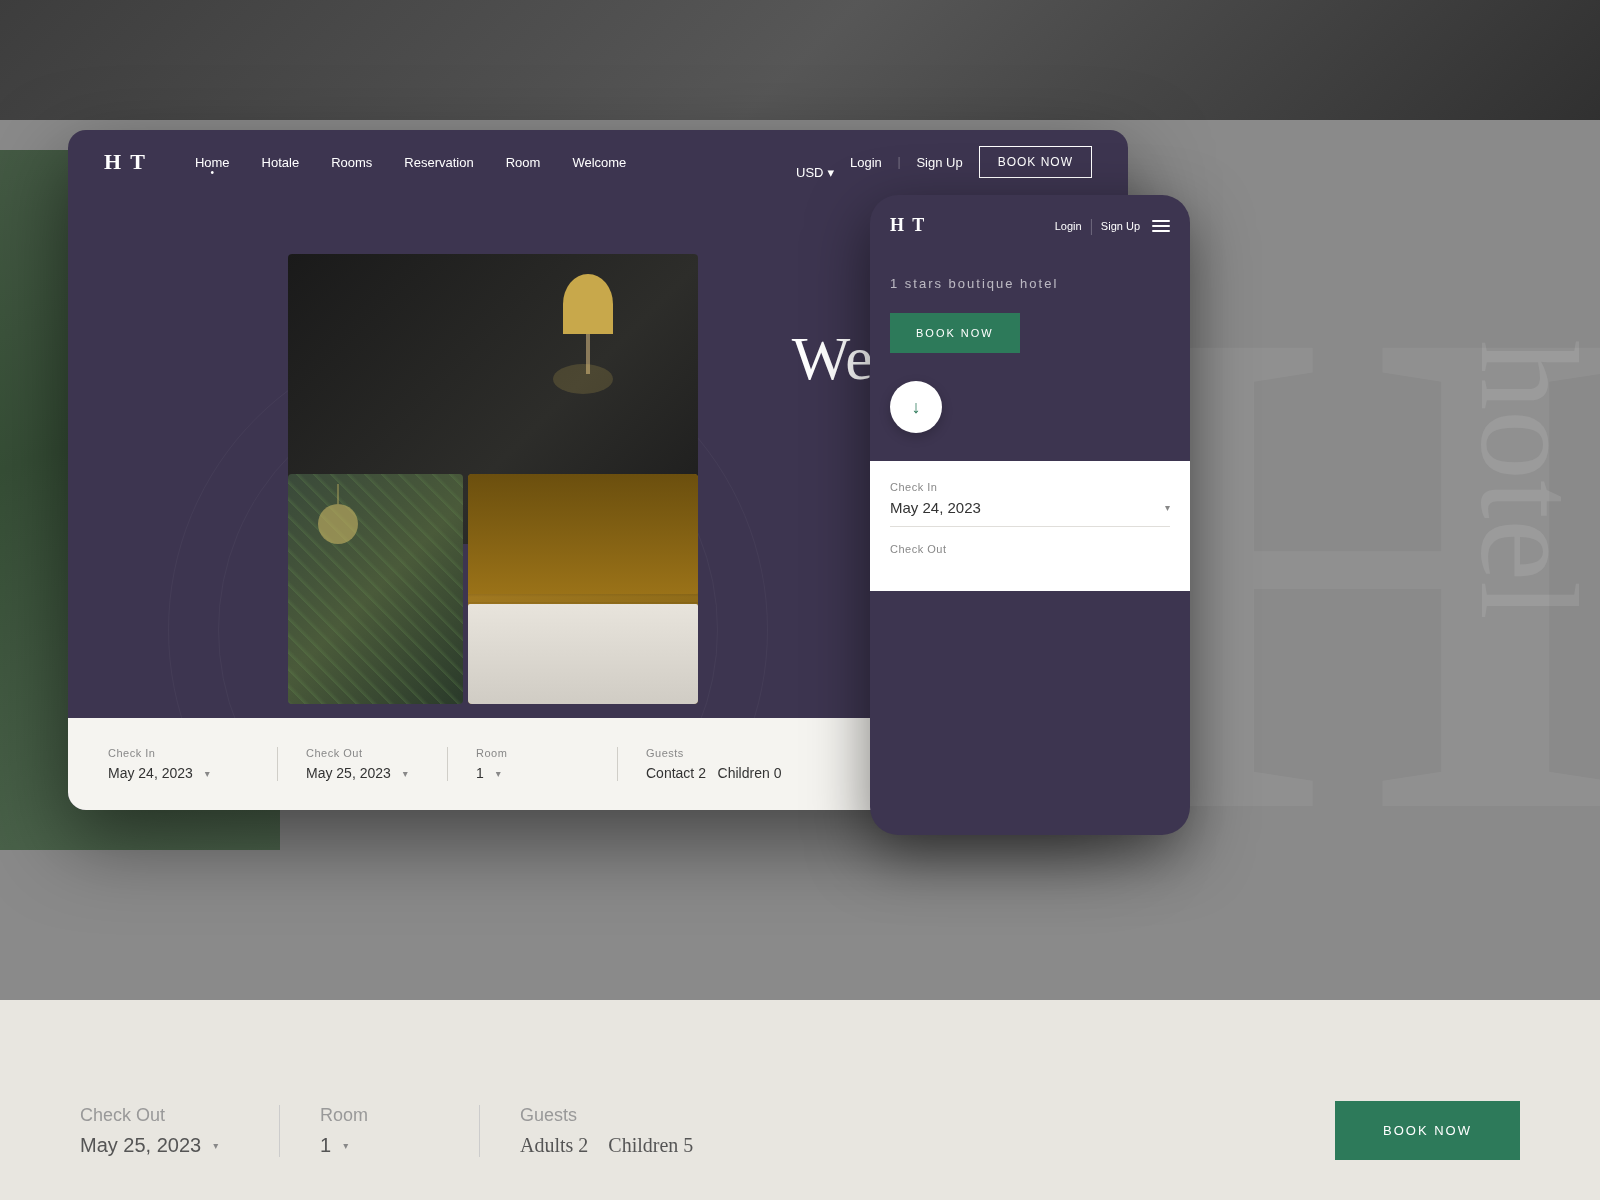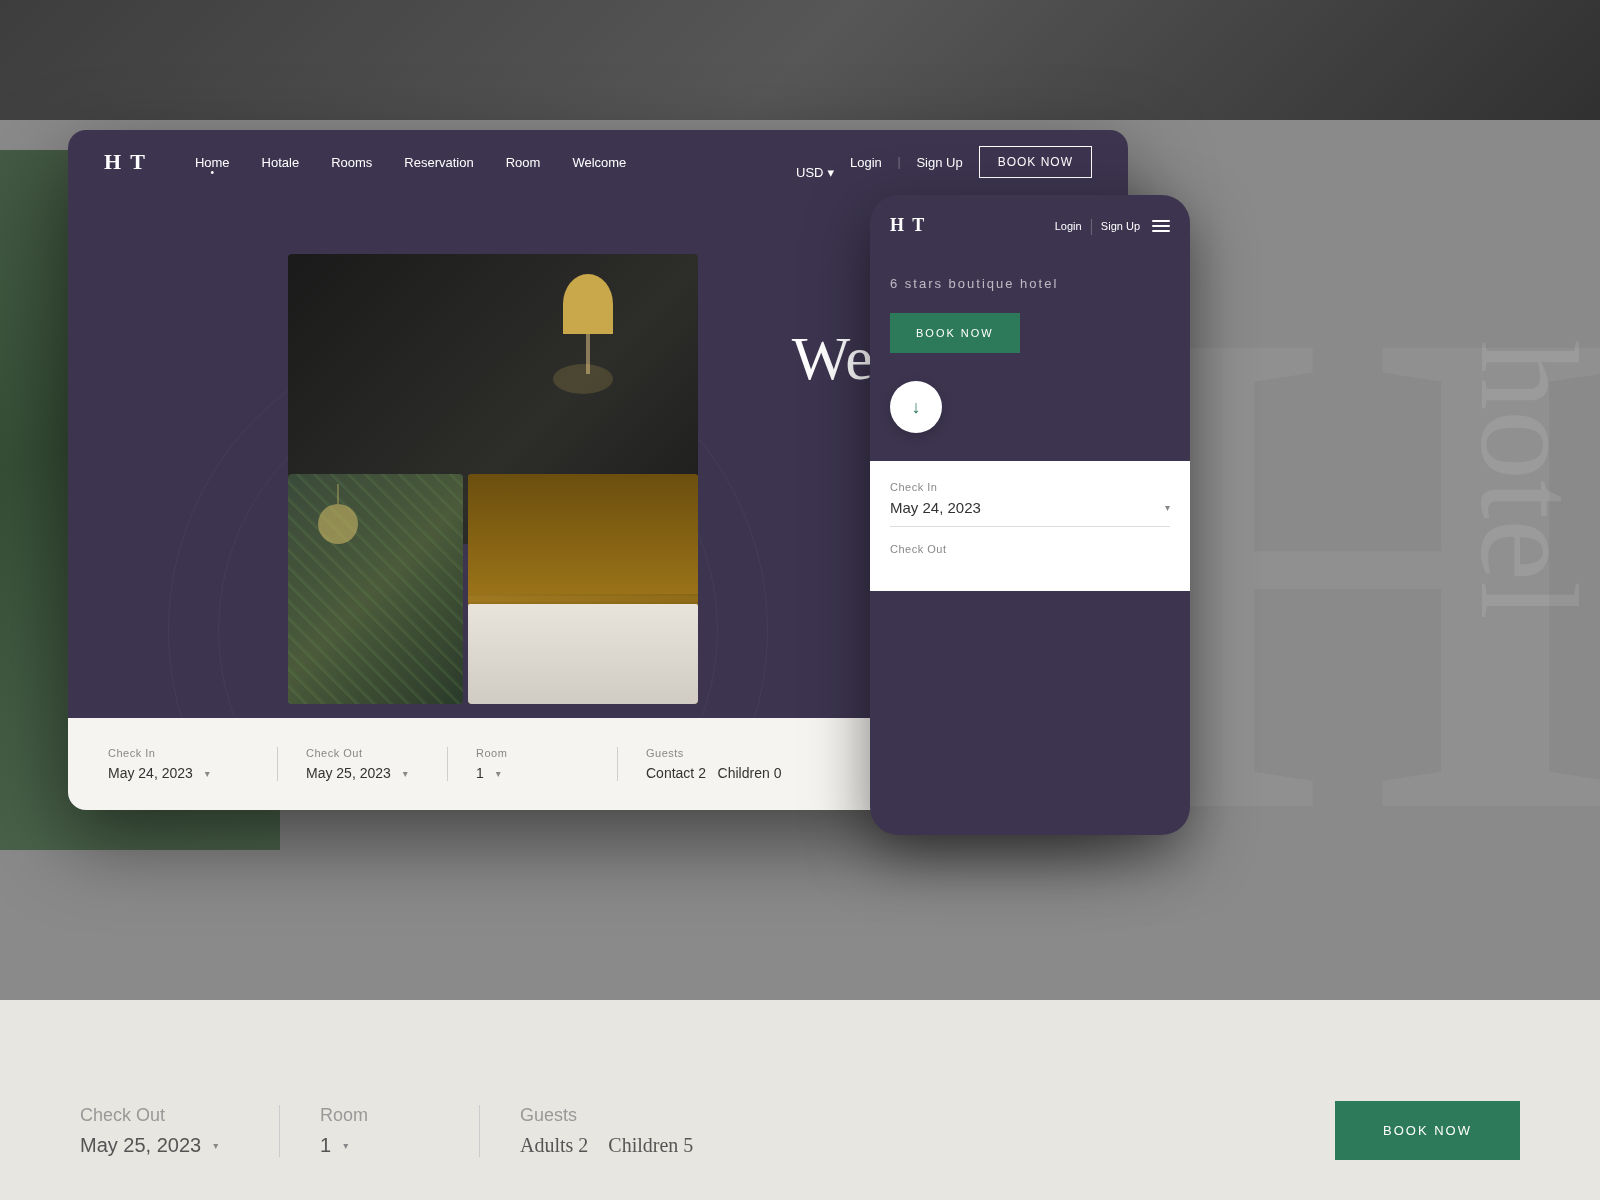--- a/index.html
+++ b/index.html
@@ -697,21 +697,21 @@
       <span class="mobile-nav-signup">Sign Up</span>
     </div>
     <div class="mobile-hamburger">
       <div class="hamburger-line"></div>
       <div class="hamburger-line"></div>
       <div class="hamburger-line"></div>
     </div>
   </nav>
 
   <div class="mobile-hero">
-    <p class="mobile-hero-subtitle">6 stars boutique hotel</p>
+    <p class="mobile-hero-subtitle">1 stars boutique hotel</p>
     <button class="mobile-book-btn">BOOK NOW</button>
   </div>
 
   <div class="mobile-scroll-btn">
     <span class="scroll-arrow">↓</span>
   </div>
 
   <div class="mobile-booking">
     <div class="mobile-booking-field">
       <div class="mobile-booking-label">Check In</div>

